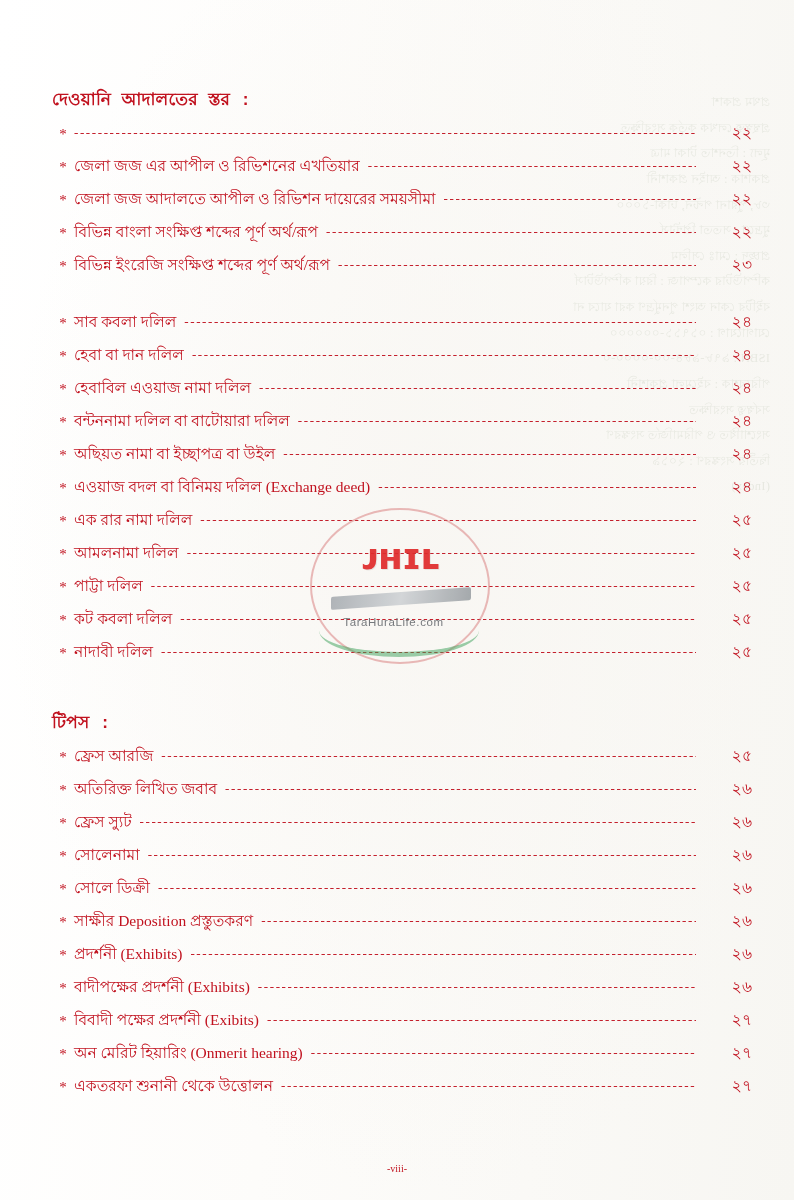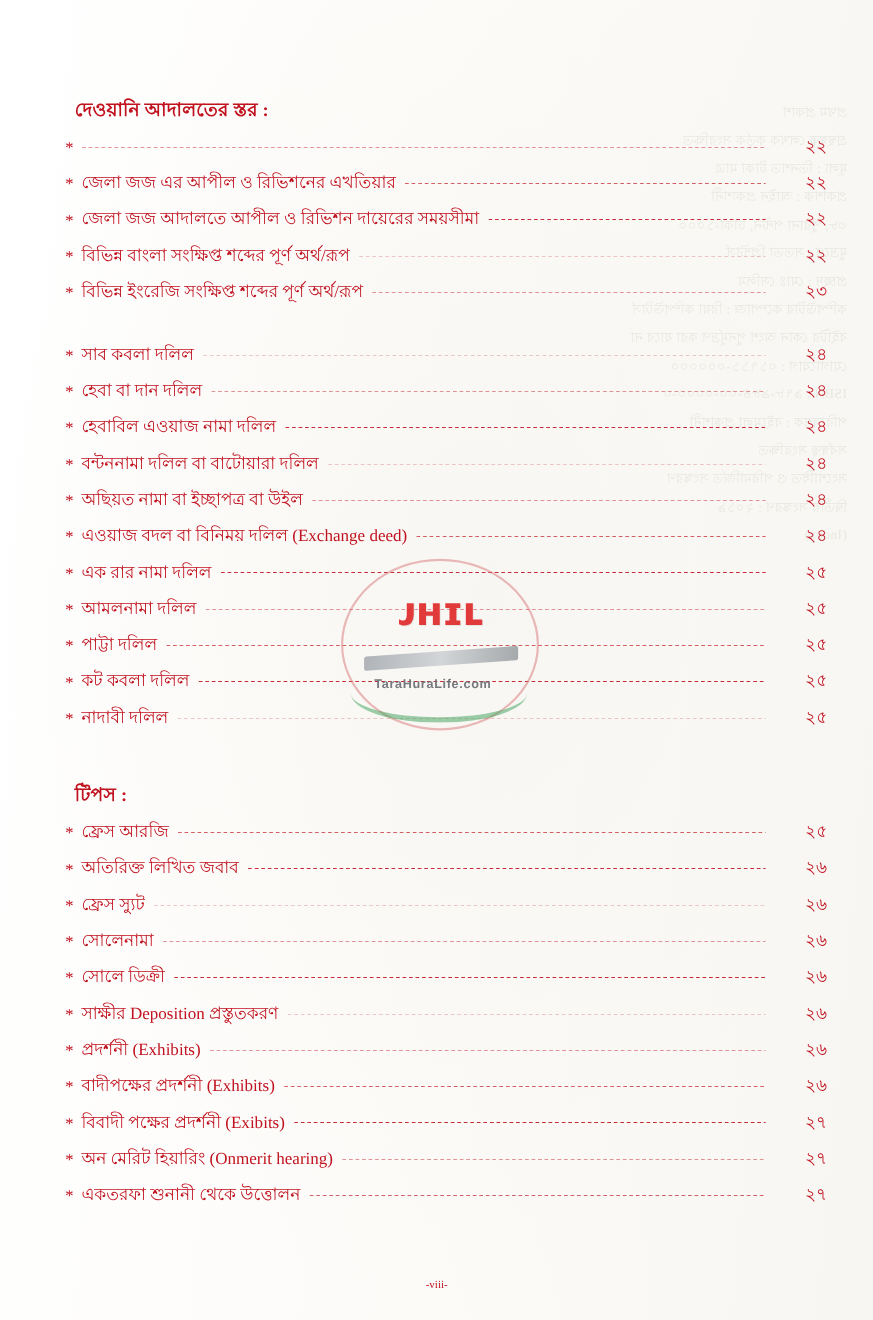--- a/index.html
+++ b/index.html
@@ -45,22 +45,23 @@
     position: absolute;
     left: 52px;
     top: 86px;
     width: 700px;
   }
 
   .section-head {
     color: #c1121f;
     font-size: 17px;
     font-weight: bold;
-    margin: 0 0 7px 16px;
+    margin: 0 0 7px 0;
     letter-spacing: 0.2px;
+    font-family: Liberation Mono, monospace;
   }
   .section + .section { margin-top: 26px; }
   .section.tips { margin-top: 38px; }
 
   .entry {
     display: flex;
     align-items: baseline;
     margin: 0 0 2px 0;
     min-height: 31px;
   }
@@ -151,21 +152,20 @@
   }
   .wm-sub {
     position: absolute;
     left: 0; right: 13px;
     top: 108px;
     text-align: center;
     font-family: "Liberation Sans", sans-serif;
     font-size: 11.5px;
     color: #6b6f73;
     letter-spacing: 0.6px;
-    font-weight: bold;
   }
   .wm-swoosh {
     position: absolute;
     left: 14px;
     top: 96px;
     width: 160px;
     height: 48px;
     border-bottom: 5px solid rgba(60,160,90,0.55);
     border-radius: 0 0 60% 60%;
   }

